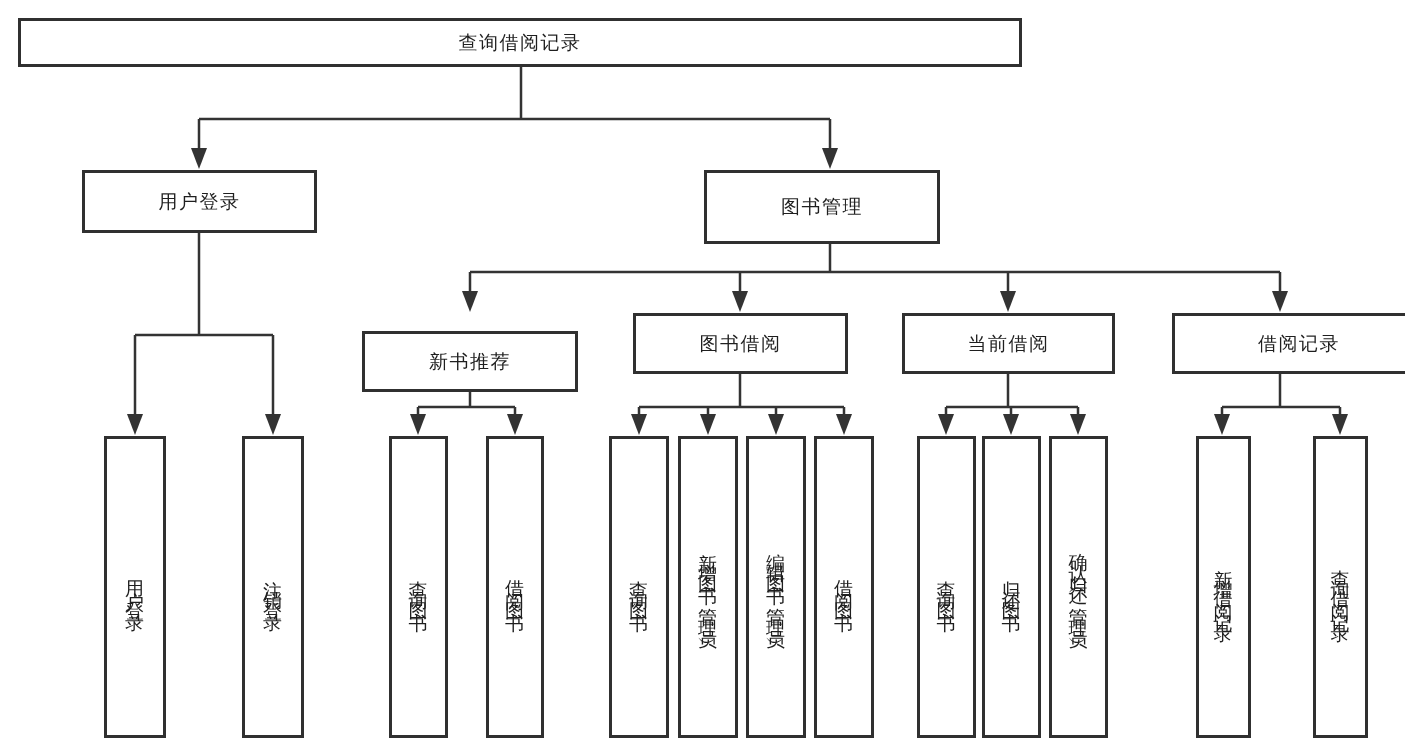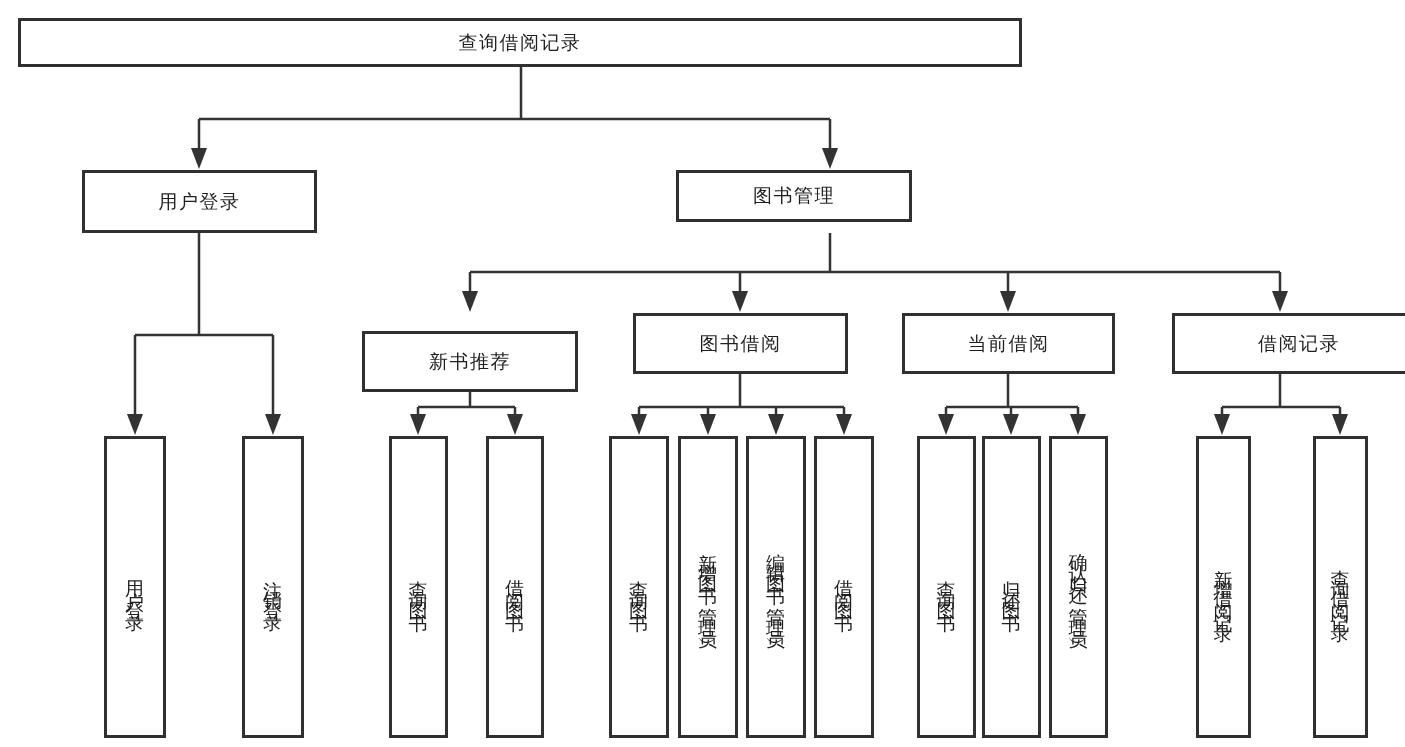--- a/index.html
+++ b/index.html
@@ -97,21 +97,21 @@
     <polygon class="arrow" points="1332,414 1348,414 1340,435"></polygon>
   </svg>
 
   <div class="node" style="left:18px; top:18px; width:1004px; height:49px;">
     <span class="hlabel">查询借阅记录</span>
   </div>
 
   <div class="node" style="left:82px; top:170px; width:235px; height:63px;">
     <span class="hlabel">用户登录</span>
   </div>
-  <div class="node" style="left:676px; top:170px; width:236px; height:52px;font-family:Liberation Serif, serif;">
+  <div class="node" style="left:704px; top:170px; width:236px; height:74px;font-family:Liberation Serif, serif;">
     <span class="hlabel">图书管理</span>
   </div>
 
   <div class="node" style="left:362px; top:331px; width:216px; height:61px;">
     <span class="hlabel">新书推荐</span>
   </div>
   <div class="node" style="left:902px; top:313px; width:213px; height:61px;">
     <span class="hlabel">当前借阅</span>
   </div>
   <div class="node" style="left:633px; top:313px; width:215px; height:61px;">

